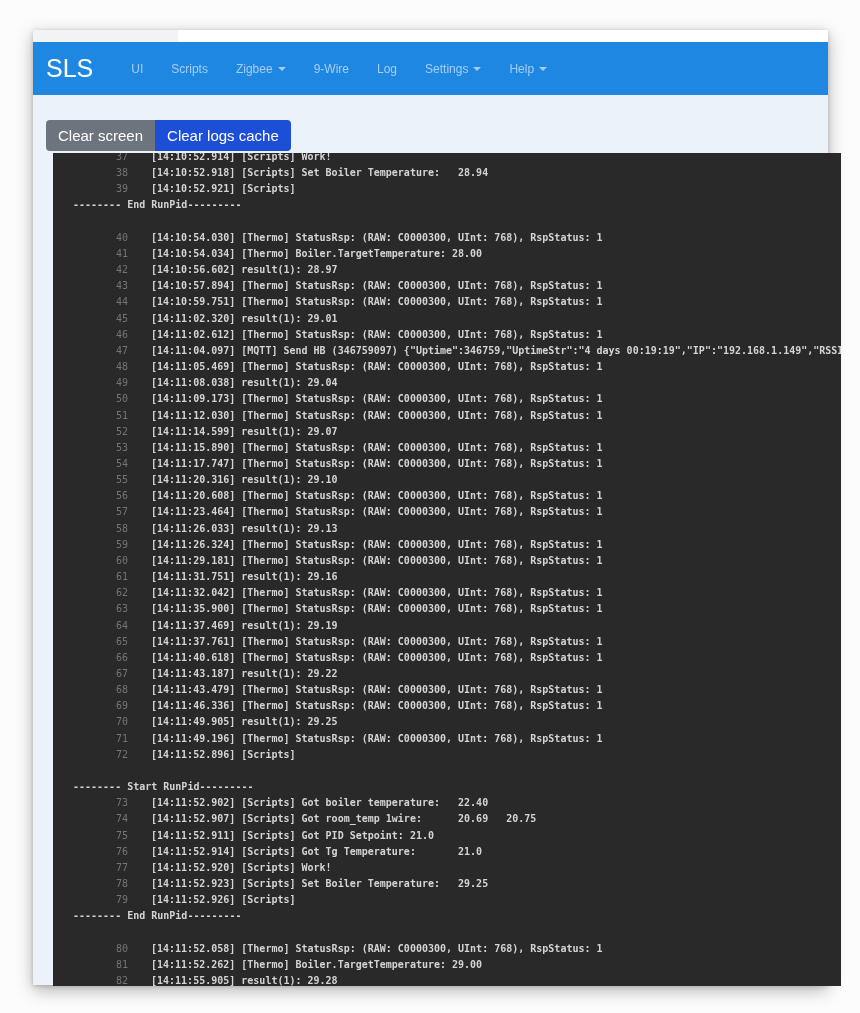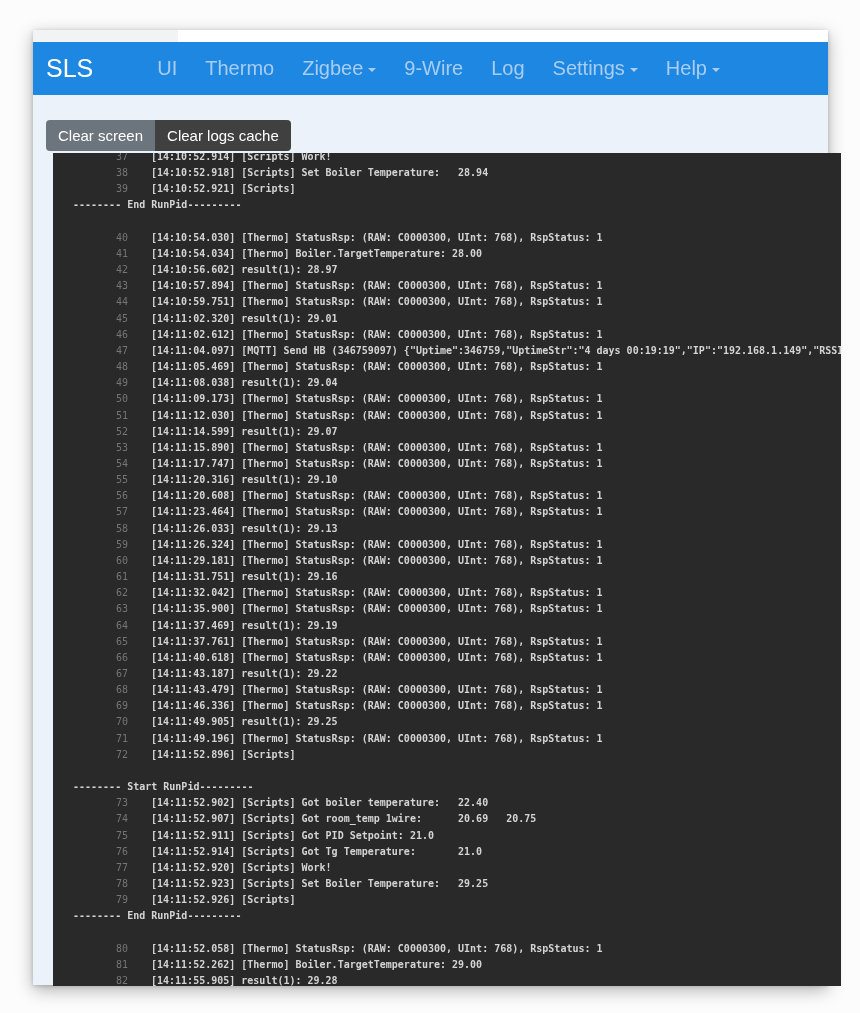--- a/index.html
+++ b/index.html
@@ -9,34 +9,34 @@
   .window { position:absolute; left:33px; top:30px; width:795px; height:955px;
             background:#ebf2f9; box-shadow:0 5px 16px rgba(0,0,0,.30), 0 1px 4px rgba(0,0,0,.18); }
 
   
   .top-strip { height:12px; background:#ffffff; position:relative; }
   .top-strip .tab-remnant { position:absolute; left:0; top:0; width:145px; height:12px;
             background:#f1f3f4; border-radius:0 0 0 0; }
   .top-strip .page-edge { position:absolute; left:145px; top:2px; right:0; height:10px;
             background:#ffffff; border-top-left-radius:8px; }
 
-  .navbar { height:53px; background:#1e87e2; display:flex; align-items:center; padding:0 13px;gap:26px; }
+  .navbar { height:53px; background:#1e87e2; display:flex; align-items:center; padding:0 13px; }
   .brand { color:#ffffff; font-size:25px; font-weight:400; margin-right:24px; text-decoration:none; cursor:pointer; }
   .nav-items { display:flex; align-items:center; }
-  .nav-link { color:#a9cdf0; font-size:20px; padding:8px 14px; cursor:pointer; white-space:nowrap; }
+  .nav-link { color:#a9cdf0; font-size:12px; padding:8px 14px; cursor:pointer; white-space:nowrap; }
   .caret { display:inline-block; margin-left:5px; vertical-align:middle;
            border-left:4px solid transparent; border-right:4px solid transparent;
            border-top:4px solid #a9cdf0; }
 
   .content { padding:25px 0 0 13px; }
   .btn-group { display:inline-flex; }
   .btn { font-size:15px; color:#ffffff; border:none; padding:6px 12px; height:31px;
          cursor:pointer; font-family:"Liberation Sans", sans-serif; line-height:18px; }
   .btn-secondary { background:#6c757d; border-radius:4px 0 0 4px; }
-  .btn-danger { background:#404040; border-radius:0 4px 4px 0;text-align:right; }
+  .btn-danger { background:#1d4ed8; border-radius:0 4px 4px 0;text-align:right; }
 
   .console { margin:2px 0 0 7px; width:788px; height:833px; background:#292929;
              overflow:hidden; cursor:text; }
   .console-inner { margin-top:-4px; padding-left:20px;
              font-family:"DejaVu Sans Mono", monospace; font-size:10px; font-weight:bold;
              line-height:16.17px; white-space:pre; }
   .log-row { display:flex; height:16.17px; }
   .log-num { display:inline-block; width:55px; text-align:right; color:#757575;
              font-weight:normal; flex:none; }
   .log-txt { color:#d4d4d4; margin-left:23px;text-align:center; }
@@ -49,21 +49,21 @@
 
   <div class="top-strip">
     <div class="tab-remnant"></div>
     <div class="page-edge"></div>
   </div>
 
   <div class="navbar">
     <a class="brand">SLS</a>
     <div class="nav-items" id="nav-items">
         <a class="nav-link">UI</a>
-        <a class="nav-link">Thermo</a>
+        <a class="nav-link">Scripts</a>
         <a class="nav-link">Zigbee<span class="caret"></span></a>
         <a class="nav-link">9-Wire</a>
         <a class="nav-link">Log</a>
         <a class="nav-link">Settings<span class="caret"></span></a>
         <a class="nav-link">Help<span class="caret"></span></a>
       </div>
   </div>
 
   <div class="content">
     <div class="btn-group">

